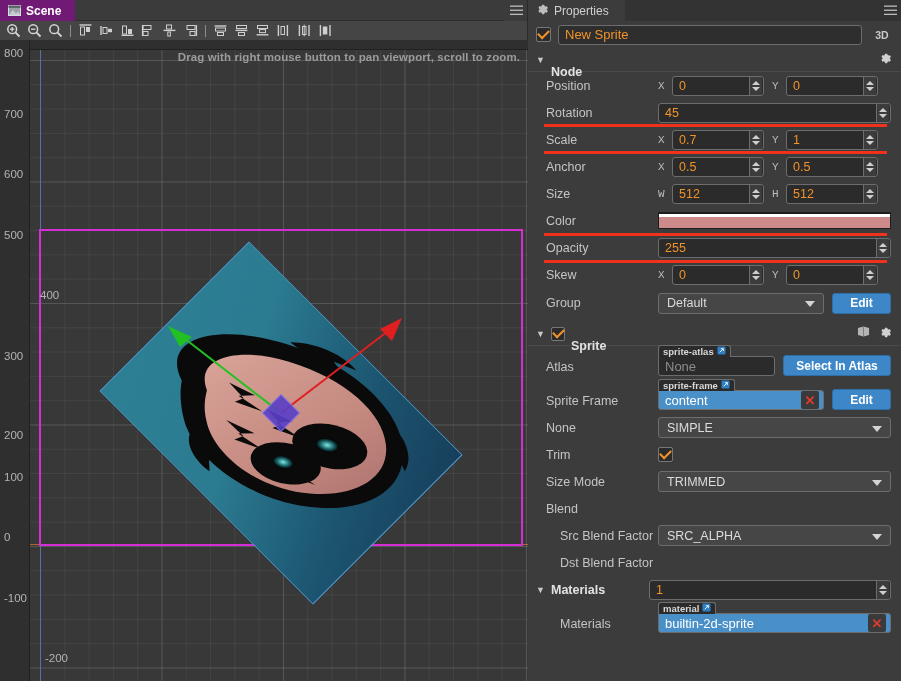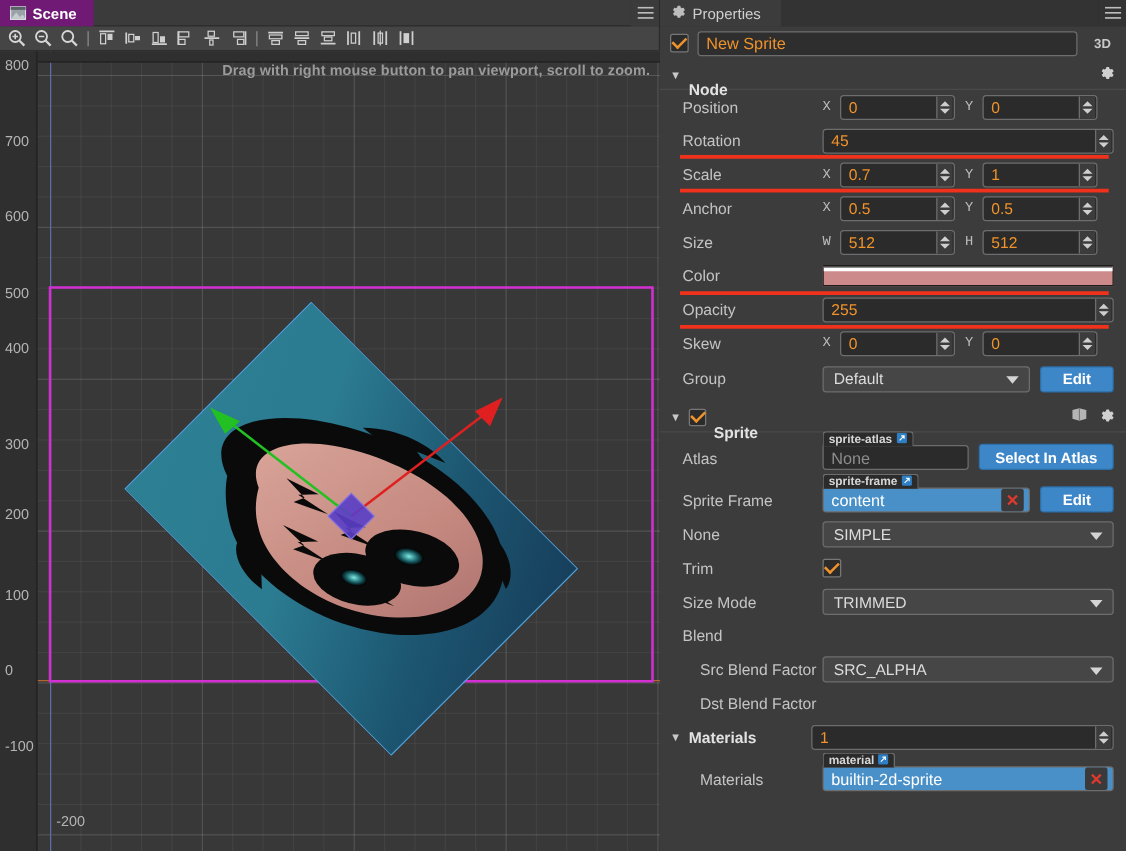--- a/index.html
+++ b/index.html
@@ -352,23 +352,23 @@
         <polygon points="402,277 380,288 392,300" fill="#e02020"></polygon>
         <rect x="268" y="359" width="26" height="26" transform="rotate(-45 281 372)" fill="#5a3ec8" fill-opacity="0.9" stroke="#8170e6"></rect>
       </svg>
 
       <div id="ruler-top"></div>
       <div id="ruler-left">
           <div class="rtick" style="top: 6px;">800</div>
           <div class="rtick" style="top: 66.5px;">700</div>
           <div class="rtick" style="top: 127px;">600</div>
           <div class="rtick" style="top: 187.5px;">500</div>
-          <div class="rtick" style="top: 232px;">400</div>
+          <div class="rtick" style="top: 248px; margin-left: 36px;">400</div>
           <div class="rtick" style="top: 308.5px;">300</div>
-          <div class="rtick" style="top: 365px;">200</div>
+          <div class="rtick" style="top: 388px;">200</div>
           <div class="rtick" style="top: 429.5px;">100</div>
           <div class="rtick" style="top: 490px;">0</div>
           <div class="rtick" style="top: 550.5px;">-100</div>
           <div class="rtick" style="top: 611px; padding-left: 45px;">-200</div>
         </div>
 
       <div id="viewport-hint">Drag with right mouse button to pan viewport, scroll to zoom.</div>
     </div>
   </div>
 

